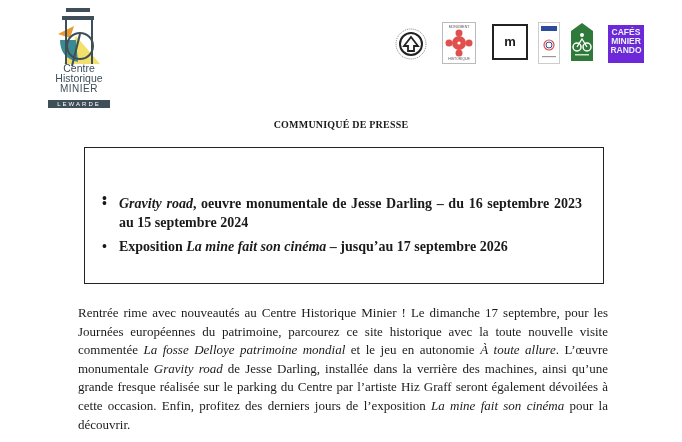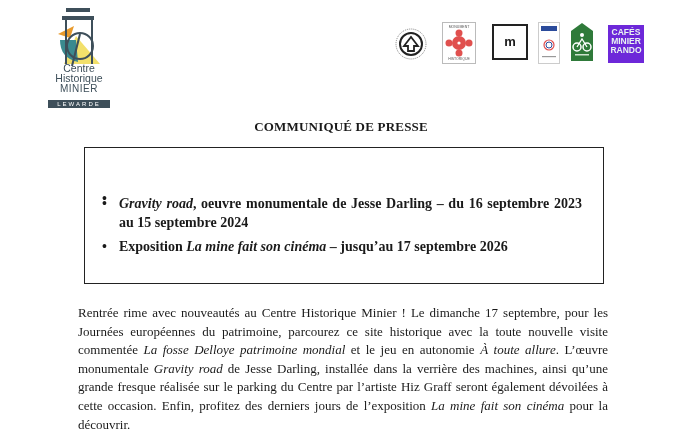--- a/index.html
+++ b/index.html
@@ -20,21 +20,21 @@
   .p-unesco { left:0; top:6px; width:32px; height:32px; }
   .p-mh { left:47px; width:32px; height:40px; border:1px solid #bbb; background:#fff; }
   .p-mh .lbl { position:absolute; left:0; width:100%; text-align:center; font-family:"Liberation Sans",sans-serif; font-size:3.5px; color:#555; }
   .p-m { left:97px; top:2px; width:36px; height:36px; border:2px solid #222; box-sizing:border-box; }
   .p-m .mm { position:absolute; left:0; top:8px; width:100%; text-align:center; font-family:"Liberation Sans",sans-serif; font-weight:bold; font-size:13px; }
   .p-qt { left:143px; width:20px; height:40px; background:#fff; border:1px solid #ccc; }
   .p-qt .band { position:absolute; top:3px; left:2px; width:16px; height:5px; background:#2b4b9b; }
   .p-velo { left:175px; width:24px; height:40px; }
   .p-cafe { left:213px; top:3px; width:36px; height:38px; background:#6d28d9; color:#e8f3f1; font-family:"Liberation Sans",sans-serif; font-weight:bold; font-size:8.5px; line-height:9px; text-align:center; padding-top:3px; box-sizing:border-box; }
 
-  .heading { position:absolute; left:0; width:682px; top:119px; text-align:center; font-weight:bold; font-size:13px; letter-spacing:0.2px; }
+  .heading { position:absolute; left:0; width:682px; top:119px; text-align:center; font-weight:bold; font-size:10px; letter-spacing:0.2px; }
 
   .box { position:absolute; left:84px; top:147px; width:520px; height:137px; border:1.5px solid #222; box-sizing:border-box; }
   .box-title { position:absolute; left:0; width:100%; top:13px; text-align:center; font-weight:bold; font-size:16px; }
   .bullets { position:absolute; left:17px; top:41px; width:480px; margin:0; padding:0; list-style:none; font-weight:bold; font-size:14px; line-height:19px; }
   .bullets li { position:relative; padding-left:17px; margin-bottom:5px; text-align:justify; text-align-last:left; }
   .bullets li .dot { position:absolute; left:0; top:0; }
   .bullets em { font-style:italic; }
 
   .body-text { position:absolute; left:78px; top:304px; width:530px; font-size:13px; line-height:18.6px; text-align:justify; }
   .body-text em { }

